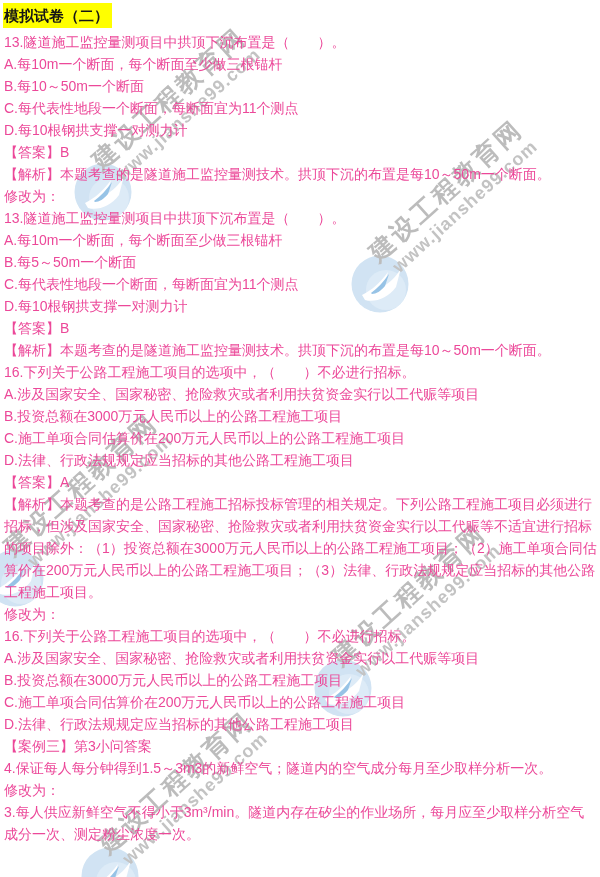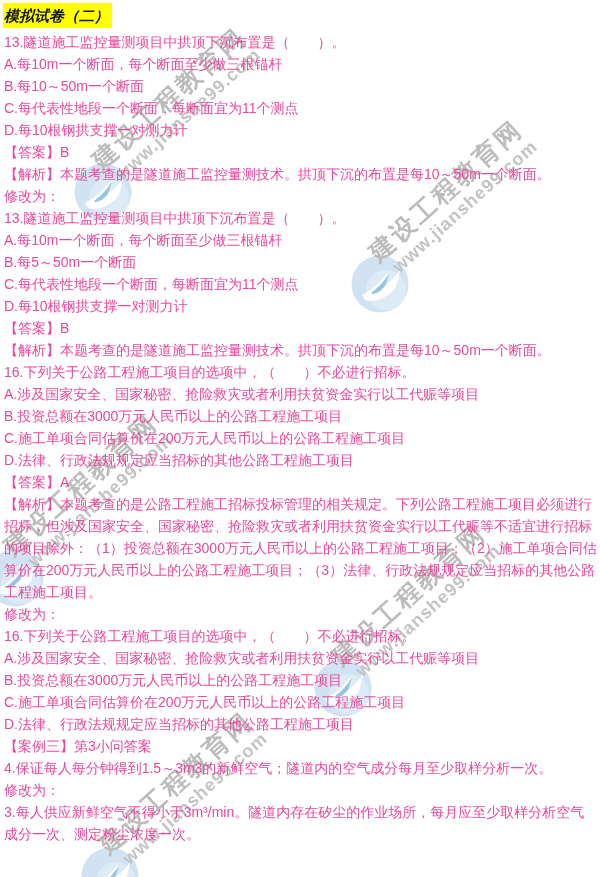--- a/index.html
+++ b/index.html
@@ -34,21 +34,21 @@
   }
   .wm-url{
     font-size:18px;line-height:21px;letter-spacing:1px;
     color:#c3c3c3;font-weight:bold;padding-left:8px;
   }
   
   .content{
     position:relative;z-index:1;
     padding:3px 2px 0 4px;
   }
-  .title{margin:0 0 3px 0;line-height:23px;font-style:italic;}
+  .title{margin:0 0 3px 0;line-height:23px;}
   .title-hl{
     display:inline-block;
     background:#ffff00;
     color:#151515;
     font-weight:bold;
     font-size:15px;
     padding:1px 3px 1px 1px;
     margin-left:-1px;
   }
   p.line{

